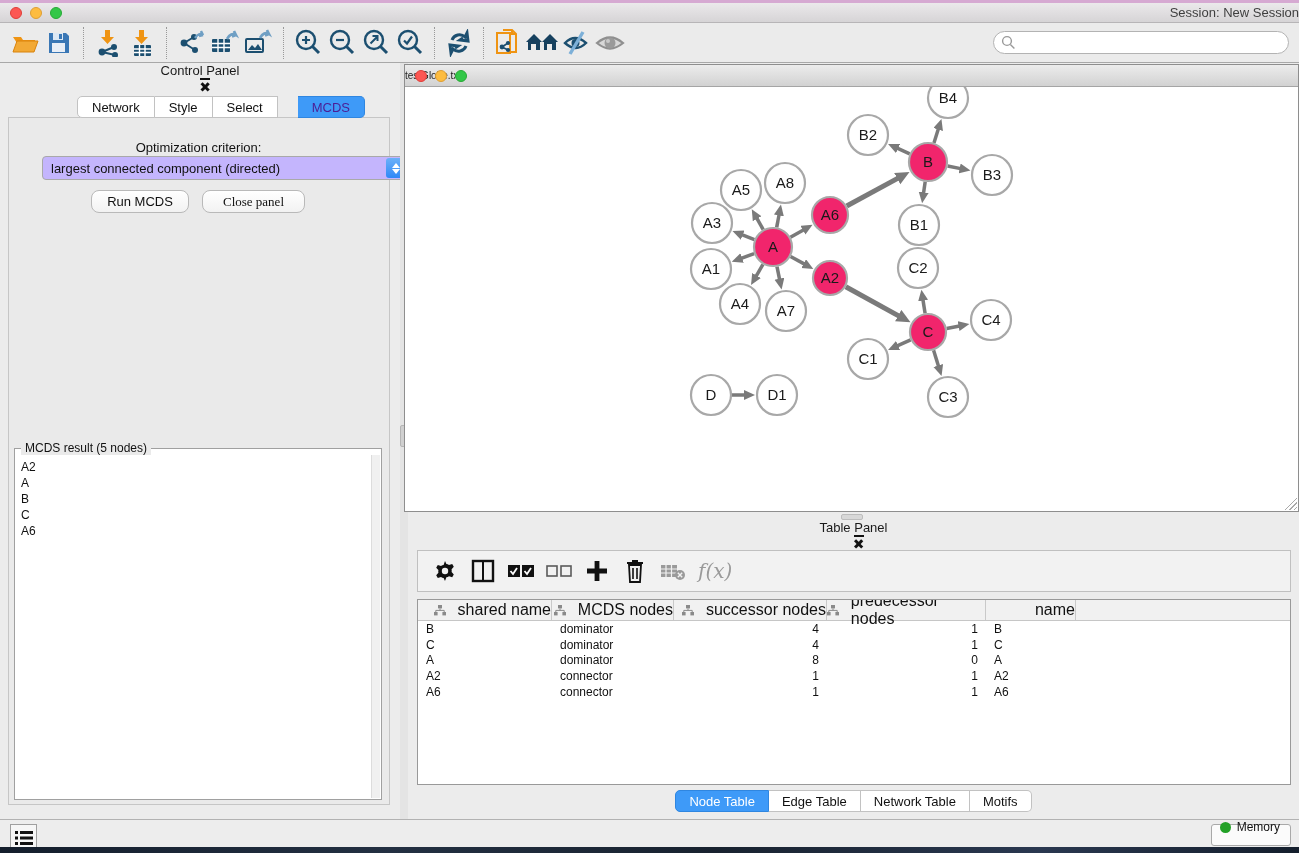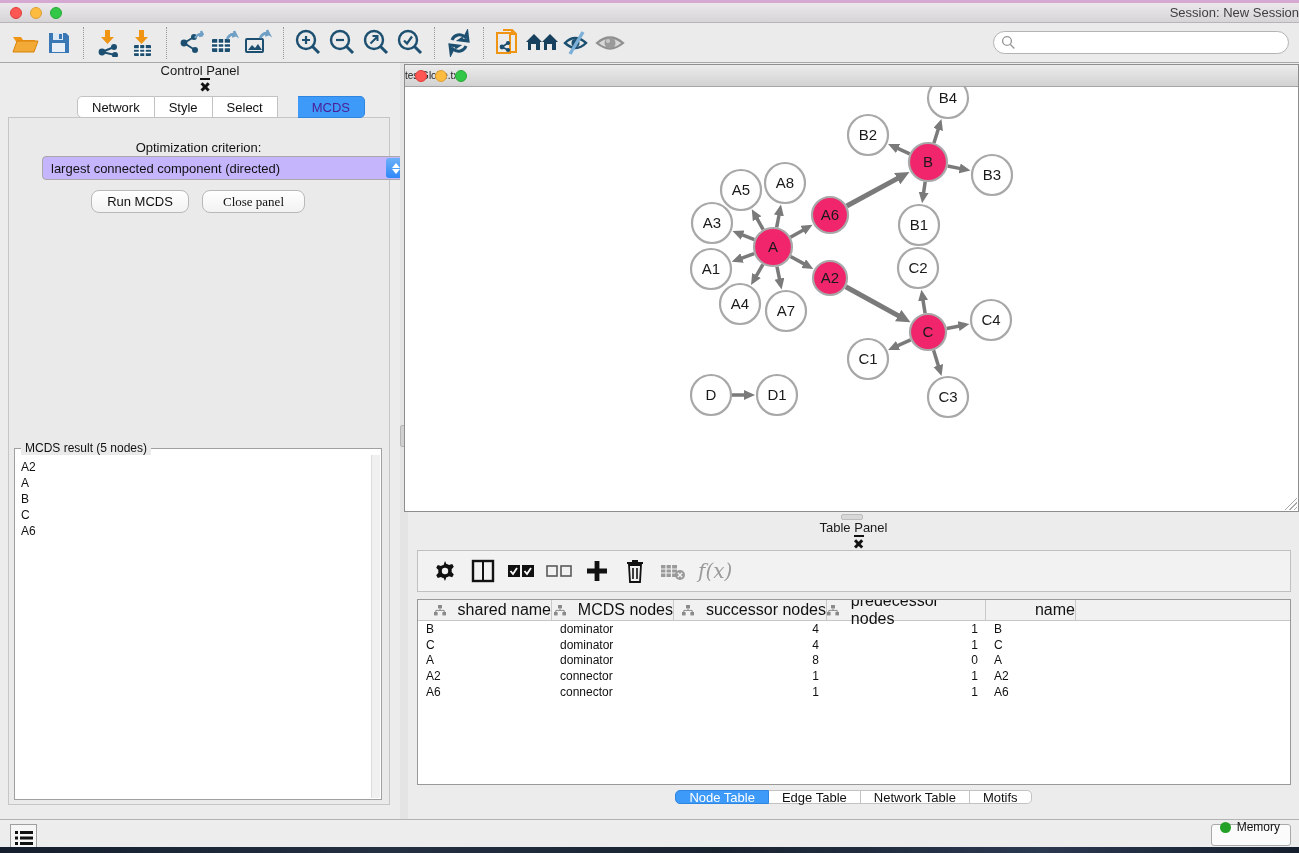--- a/index.html
+++ b/index.html
@@ -93,21 +93,21 @@
 
   #tp-table { position:absolute; left:9px; top:79px; width:874px; height:186px; background:#fff; border:1px solid #999; overflow:hidden; }
   #tp-header { display:flex; height:21px; background:#f1f1f1; border-bottom:1px solid #c6c6c6; }
   .th { display:flex; align-items:center; justify-content:flex-end; gap:12px; font-size:16px; color:#111;
     border-right:1px solid #c9c9c9; height:100%; }
   .tr { display:flex; height:15.7px; align-items:center; font-size:12px; color:#111; }
   .td { padding:0 8px; white-space:nowrap; overflow:hidden; }
   .td.right { text-align:right; }
 
   #tp-tabs { position:absolute; left:0; right:0; top:270px; display:flex; justify-content:center; }
-  .tp-tab { height:14px; padding:0 13px; background:#fff; border:1px solid #c2c2c2; border-left:none;
+  .tp-tab { height:22px; padding:0 13px; background:#fff; border:1px solid #c2c2c2; border-left:none;
     font-size:13px; color:#111; display:flex; align-items:center; }
   .tp-tab:first-child { border-left:1px solid #c2c2c2; border-radius:5px 0 0 5px; }
   .tp-tab:last-child { border-radius:0 5px 5px 0; }
   .tp-tab.active { background:#3e9af8; border-color:#2f86e0; color:#fff; }
 
   
   #statusbar { left:0; top:819px; width:1299px; height:28px; background:#ededed; border-top:1px solid #b2b2b2; }
   #list-btn { position:absolute; left:10px; top:4px; width:27px; height:27px; background:#f6f6f6;
     border:1px solid #9f9f9f; display:flex; align-items:center; justify-content:center; }
   #memory-btn { position:absolute; right:8px; top:4px; height:22px; padding:0 10px 16px 8px; background:#fbfbfb;

